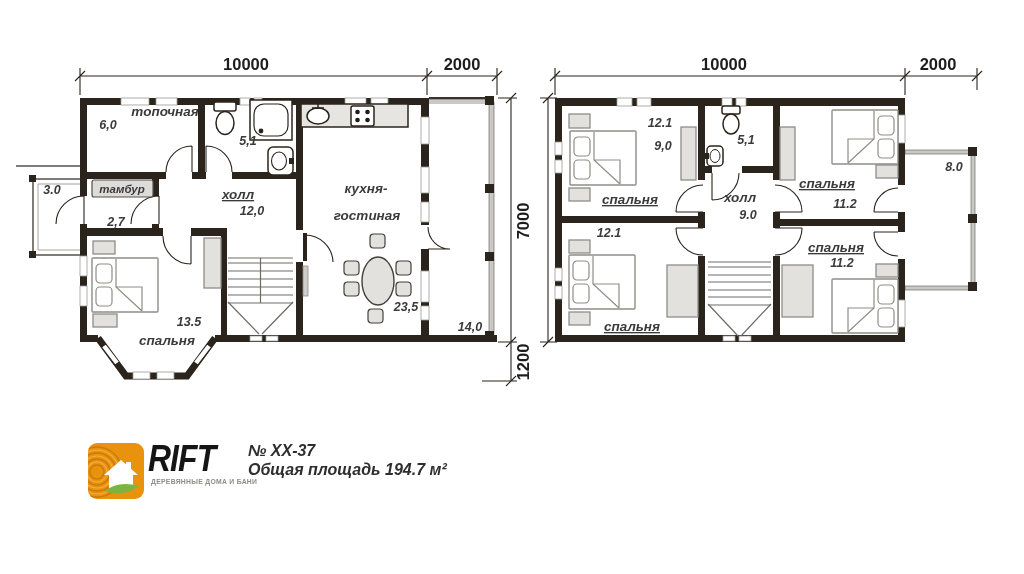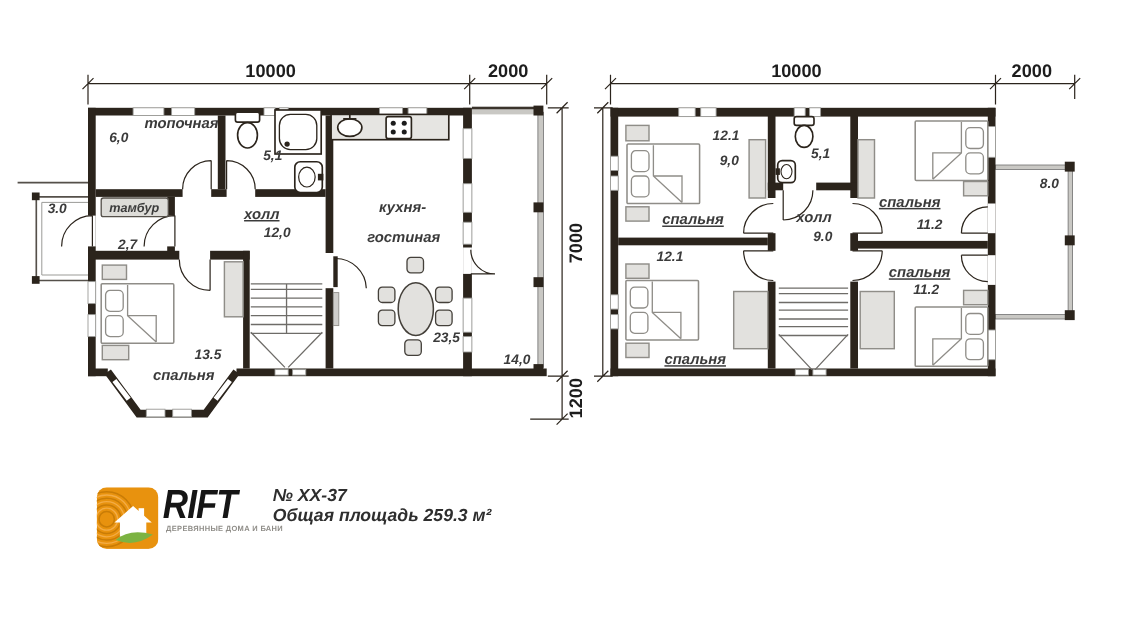--- a/index.html
+++ b/index.html
@@ -341,15 +341,15 @@
         <rect x="38" y="19" width="5" height="10" fill="#ffffff"></rect>
         <path d="M 16 32 L 33 17 L 50 32 L 45 32 L 45 45 L 21 45 L 21 32 Z" fill="#ffffff"></path>
         <path d="M 17 48 Q 30 37 51 43 Q 35 55 17 48 Z" fill="#7cb342"></path>
       </g>
     </svg>
   </div>
   <div class="brand">RIFT</div>
   <div class="tagline">ДЕРЕВЯННЫЕ ДОМА И БАНИ</div>
   <div class="info">
     <div>№ ХХ-37</div>
-    <div>Общая площадь 259.3 м²</div>
+    <div>Общая площадь 194.7 м²</div>
   </div>
 </div>
 
 </body></html>

